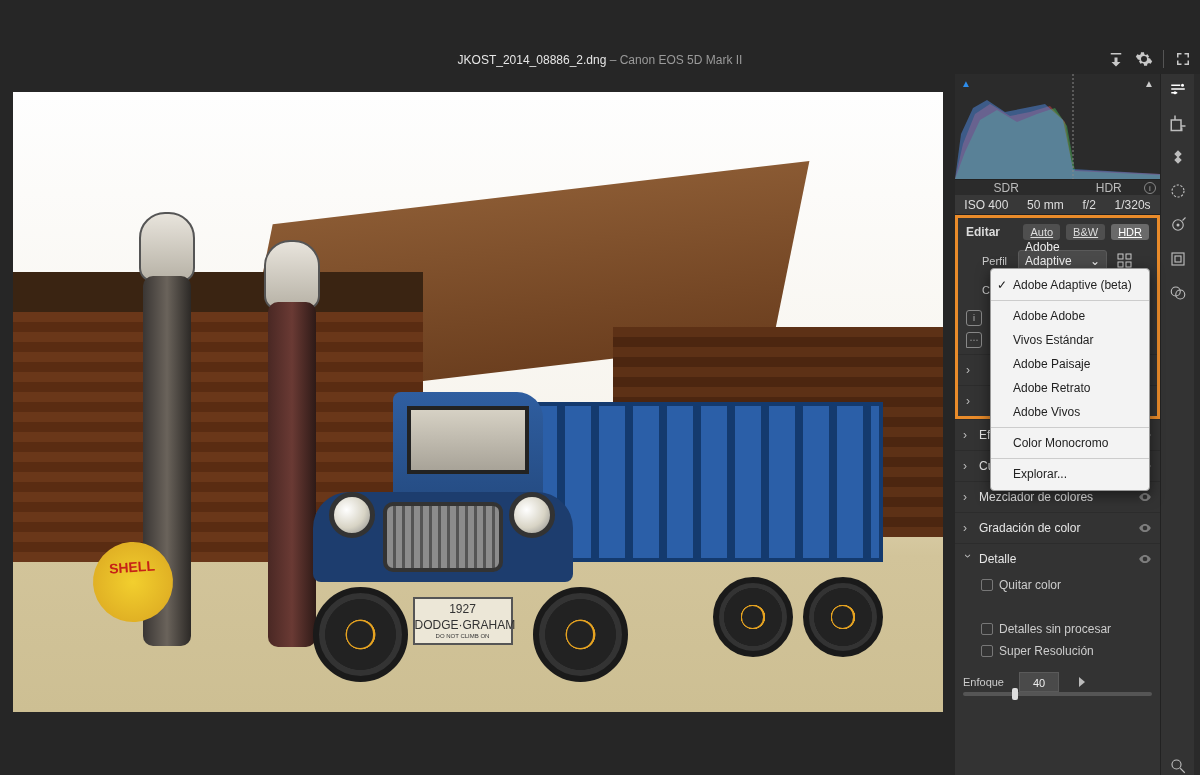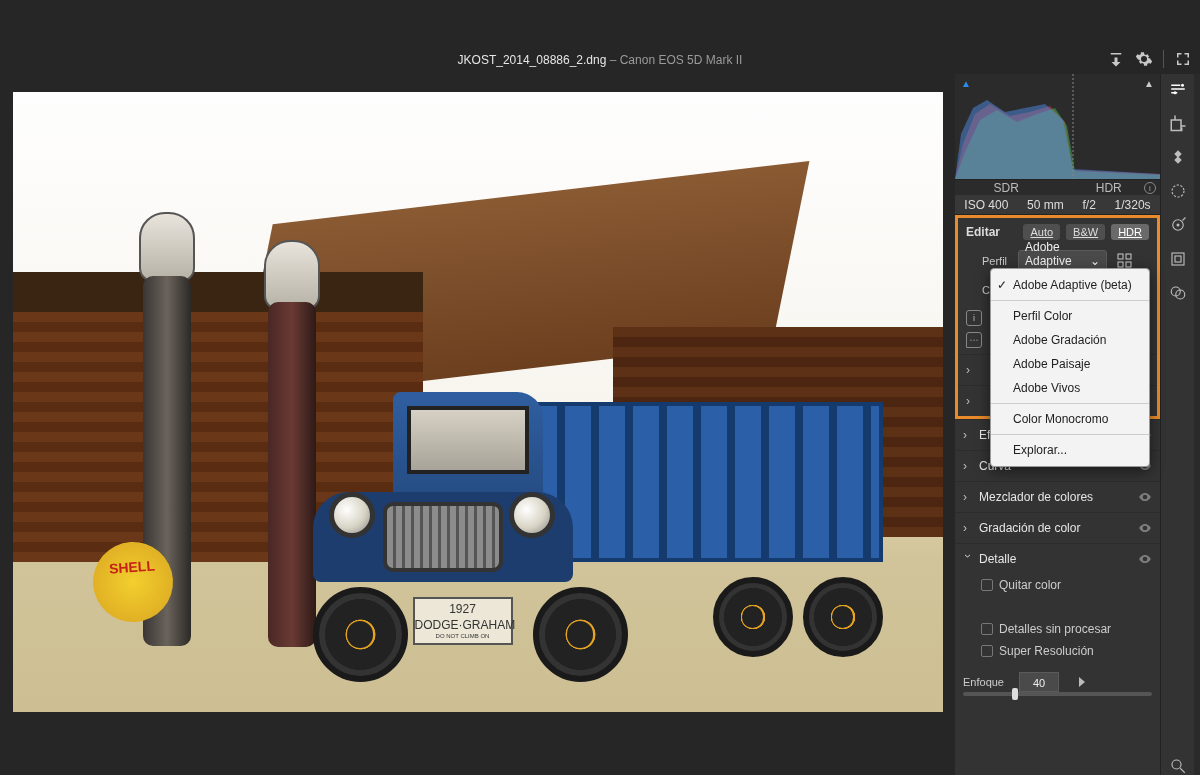--- a/index.html
+++ b/index.html
@@ -229,23 +229,24 @@
             <span class="chev">›</span>
             <span class="name">&nbsp;</span>
             <svg class="eye" viewBox="0 0 24 24">
                 <path d="M12 5c-5 0-9 4.5-10 7 1 2.5 5 7 10 7s9-4.5 10-7c-1-2.5-5-7-10-7zm0 11a4 4 0 110-8 4 4 0 010 8z"></path>
               </svg>
           </div>
 
           <div class="dropdown">
             <div class="opt sel">Adobe Adaptive (beta)</div>
             <hr>
-            <div class="opt">Perfil Color</div>
-            <div class="opt">Adobe Gradación</div>
+            <div class="opt">Adobe Adobe</div>
+            <div class="opt">Vivos Estándar</div>
             <div class="opt">Adobe Paisaje</div>
+            <div class="opt">Adobe Retrato</div>
             <div class="opt">Adobe Vivos</div>
             <hr>
             <div class="opt">Color Monocromo</div>
             <hr>
             <div class="opt">Explorar...</div>
           </div>
         </div>
 
         <div class="scrollpane">
           <div class="sechead">

